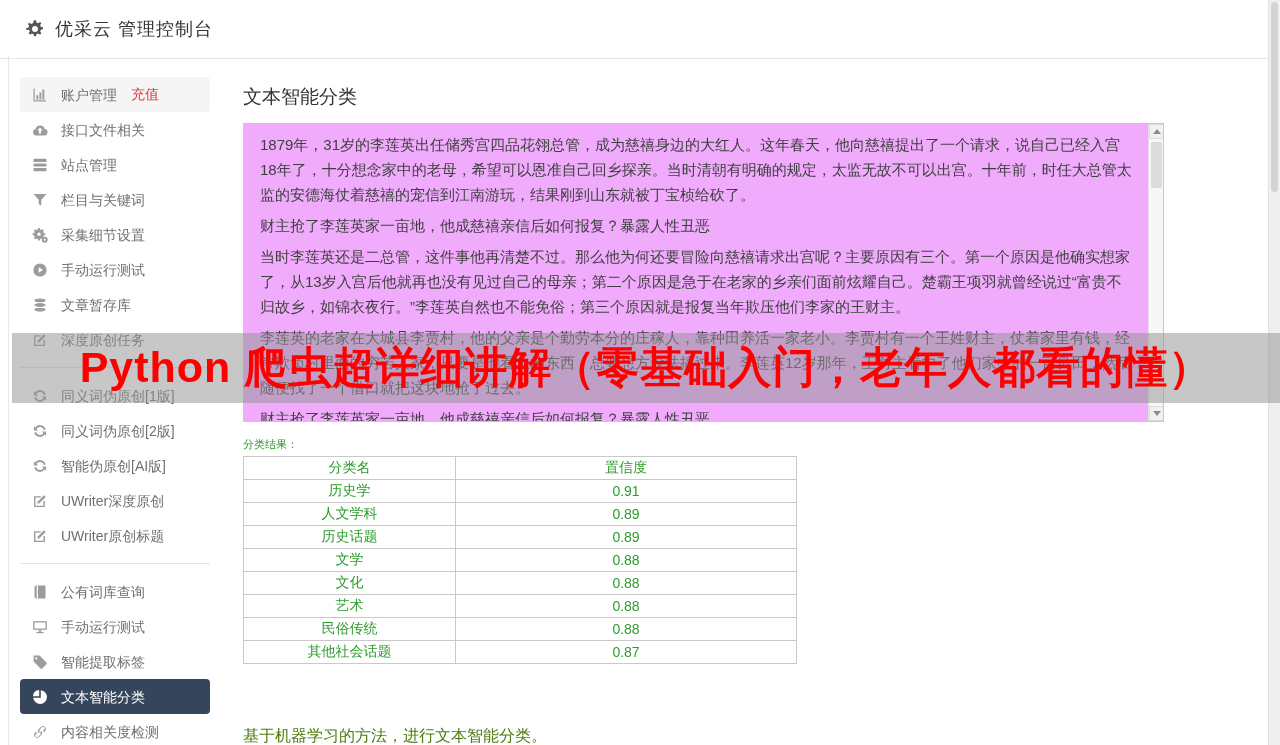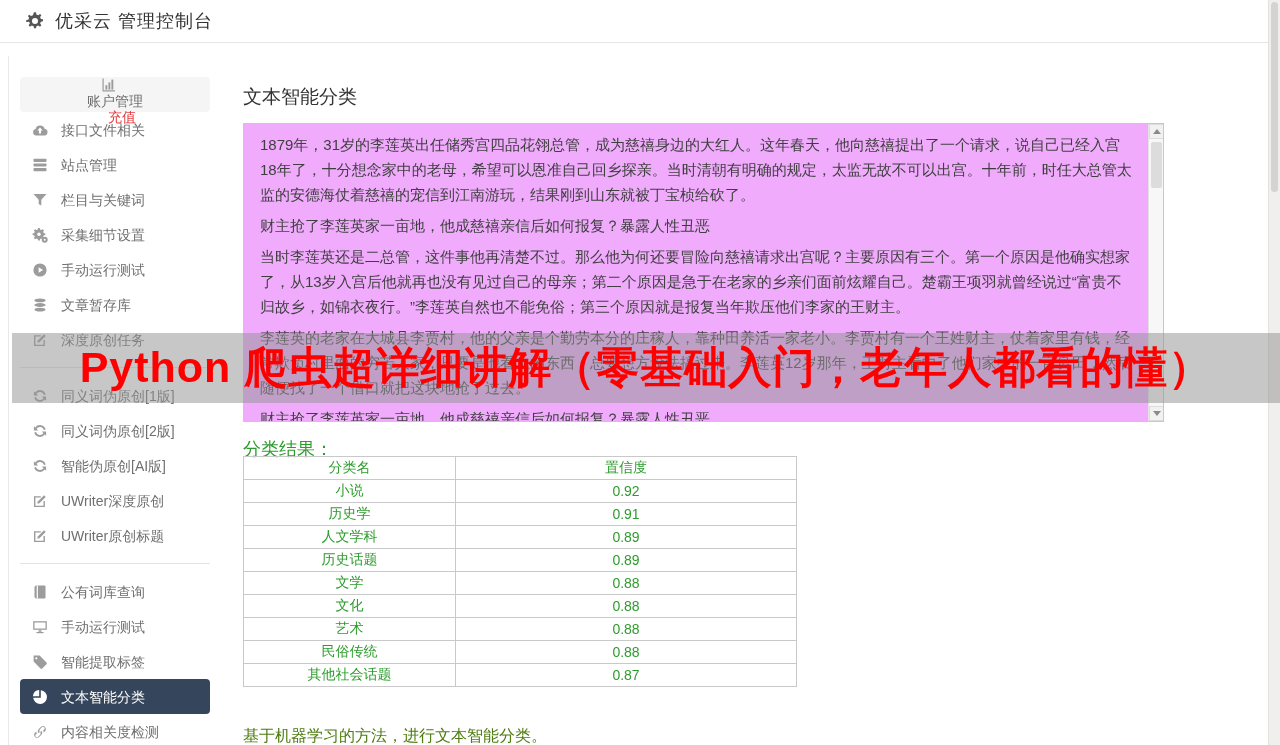--- a/index.html
+++ b/index.html
@@ -1,20 +1,20 @@
 <!DOCTYPE html>
 <html><head>
 <meta charset="utf-8">
 <style>
   * { margin:0; padding:0; box-sizing:border-box; }
   html,body { width:1280px; height:745px; overflow:hidden; background:#fff;
     font-family:"Liberation Sans","DejaVu Sans",sans-serif; }
 
   
-  .header { position:absolute; left:0; top:0; width:1280px; height:43px;
+  .header { position:absolute; left:0; top:0; width:1280px; height:59px;
     background:#fff; border-bottom:1px solid #e5e5e5; display:flex; align-items:center; }
   .header .gear { margin-left:25px; width:20px; height:20px; color:#555; }
   .header .gear svg { width:20px; height:20px; display:block; }
   .header-title { margin-left:10px; font-size:18px; color:#333; letter-spacing:1px; }
 
   
   .left-edge { position:absolute; left:8px; top:56px; bottom:0; width:1px; background:#e8e8e8; }
 
   
   .browser-scrollbar { position:absolute; right:0; top:0; bottom:0; width:12px;
@@ -22,21 +22,21 @@
   .browser-scrollbar .thumb { position:absolute; left:2px; right:2px; top:2px; height:190px;
     background:#d4d3d1; border-radius:4px; }
 
   
   .sidebar { position:absolute; left:20px; top:77px; width:190px; }
   .side-item { height:35px; display:flex; align-items:center; padding:0 12px;
     color:#6f6f6f; font-size:14px; cursor:pointer; border-radius:4px; white-space:nowrap; }
   .side-item .icon { width:16px; height:16px; margin-right:13px; color:#9c9c9c; flex:none; }
   .side-item .icon svg { width:16px; height:16px; display:block; }
   .side-item .lbl { line-height:16px; }
-  .side-item.highlight { background:#f5f5f5;flex-direction:column; }
+  .side-item.highlight { background:#f5f5f5; }
   .side-item.active { background:#35465c; color:#fff; }
   .side-item.active .icon { color:#fff; }
   .badge { color:#e4393c; margin-left:14px; font-size:14px; }
   .divider { height:1px; background:#e3e3e3; margin:10px 0; }
 
   
   .page-title { position:absolute; left:243px; top:84px; font-size:19px; color:#333; }
 
   .doc-box { position:absolute; left:243px; top:123px; width:921px; height:299px;
     border:1px solid #c8c8c8; background:#f0abfc; overflow:hidden; }
@@ -49,21 +49,21 @@
     border:1px solid #dcdcdc; display:flex; align-items:center; justify-content:center; }
   .scroll-btn.up { top:0; }
   .scroll-btn.down { bottom:0; }
   .tri-up { width:0; height:0; border-left:4px solid transparent; border-right:4px solid transparent;
     border-bottom:5px solid #8a8a8a; }
   .tri-down { width:0; height:0; border-left:4px solid transparent; border-right:4px solid transparent;
     border-top:5px solid #8a8a8a; }
   .doc-thumb { position:absolute; left:2px; width:11px; top:18px; height:46px;
     background:#dcdcdc; border-radius:2px; }
 
-  .result-label { position:absolute; left:243px; top:437px; font-size:18px; color:#2d9c2d; }
+  .result-label { position:absolute; left:243px; top:437px; font-size:11px; color:#2d9c2d; }
 
   .result-table { position:absolute; left:243px; top:456px; width:554px;
     border-collapse:collapse; font-size:14px; color:#2d9c2d; }
   .result-table th, .result-table td { border:1px solid #c9c9c9; text-align:center;
     height:23px; font-weight:normal; padding:0; }
   .result-table th:first-child, .result-table td:first-child { width:212px; }
 
   .footnote { position:absolute; left:243px; top:726px; font-size:16px; color:#4d7c0f; }
 
   
@@ -288,24 +288,20 @@
 
 <table class="result-table">
   <thead>
       <tr>
         <th>分类名</th>
         <th>置信度</th>
       </tr>
     </thead>
   <tbody>
       <tr>
-        <td>小说</td>
-        <td>0.92</td>
-      </tr>
-      <tr>
         <td>历史学</td>
         <td>0.91</td>
       </tr>
       <tr>
         <td>人文学科</td>
         <td>0.89</td>
       </tr>
       <tr>
         <td>历史话题</td>
         <td>0.89</td>

